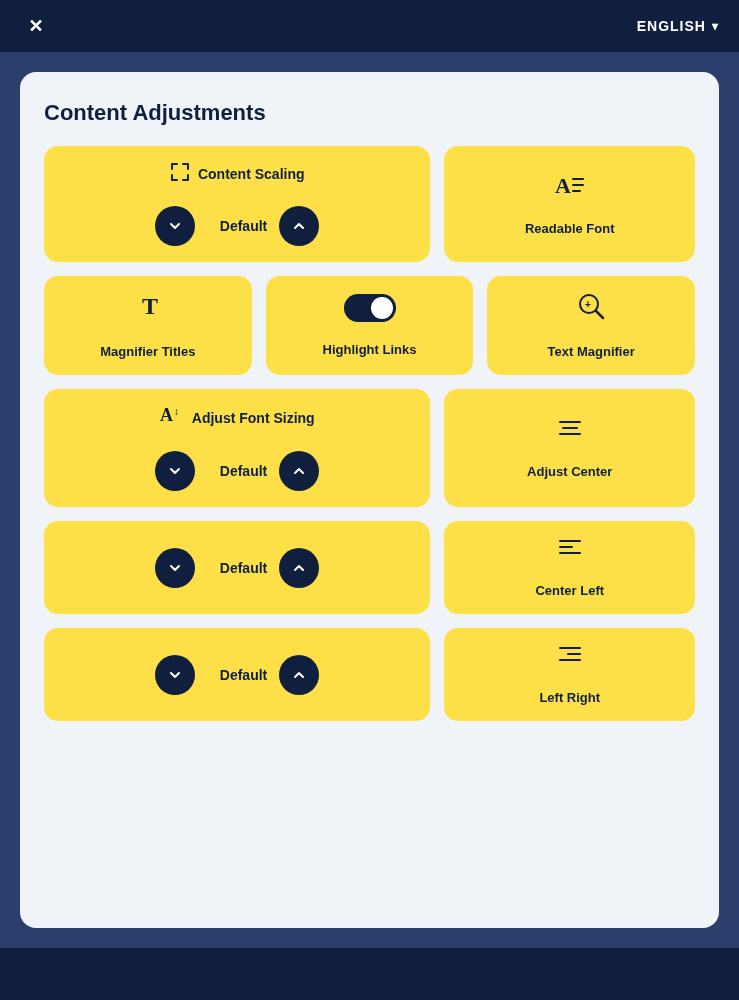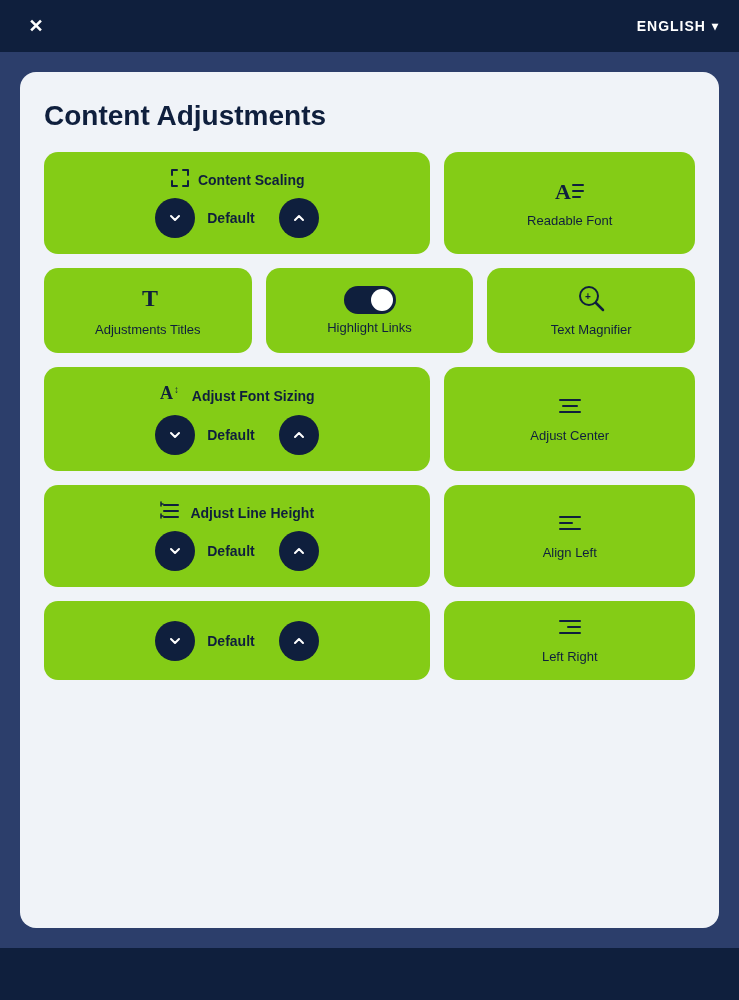--- a/index.html
+++ b/index.html
@@ -51,60 +51,60 @@
 
     .main-panel {
       background: #f0f3f8;
       margin: 20px;
       border-radius: 16px;
       padding: 28px 24px;
       flex: 1;
     }
 
     .panel-title {
-      font-size: 28px;
+      font-size: 22px;
       font-weight: 700;
       color: #0f1f3d;
       margin-bottom: 20px;
     }
 
     .grid {
       display: flex;
       flex-direction: column;
       gap: 14px;
     }
 
     .row {
       display: flex;
       gap: 14px;
     }
 
     .card {
-      background: #84cc16;
+      background: #fde047;
       border-radius: 14px;
       display: flex;
       flex-direction: column;
       align-items: center;
       justify-content: center;
       padding: 16px 12px;
-      gap: 6px;
+      gap: 20px;
       cursor: pointer;
     }
 
     .card-wide {
       flex: 1.6;
     }
 
     .card-narrow {
       flex: 1;
     }
 
     .card-label {
       font-size: 13px;
-      font-weight: 400;
+      font-weight: 700;
       color: #0f1f3d;
       text-align: center;
     }
 
     .card-header {
       display: flex;
       align-items: center;
       gap: 8px;
       color: #0f1f3d;
     }
@@ -135,21 +135,21 @@
       color: white;
       font-size: 16px;
       flex-shrink: 0;
     }
 
     .stepper-value {
       font-size: 14px;
       font-weight: 700;
       color: #0f1f3d;
       min-width: 60px;
-      text-align: left;
+      text-align: right;
     }
 
     
     .toggle-container {
       display: flex;
       align-items: center;
       justify-content: center;
     }
 
     .toggle-track {
@@ -236,21 +236,21 @@
     </div>
 
     <div class="row">
 
       <div class="card" style="flex:1;">
         <span>
           <svg width="24" height="28" viewBox="0 0 24 28" fill="none">
             <text x="6" y="22" font-size="24" font-weight="bold" fill="#0f1f3d" font-family="serif">T</text>
           </svg>
         </span>
-        <span class="card-label">Adjustments Titles</span>
+        <span class="card-label">Magnifier Titles</span>
       </div>
 
       <div class="card" style="flex:1;">
         <div class="toggle-container">
           <div class="toggle-track">
             <div class="toggle-thumb"></div>
           </div>
         </div>
         <span class="card-label">Highlight Links</span>
       </div>
@@ -302,31 +302,20 @@
             <line x1="4" y1="16" x2="24" y2="16" stroke="#0f1f3d" stroke-width="2" stroke-linecap="round"></line>
           </svg>
         </span>
         <span class="card-label">Adjust Center</span>
       </div>
     </div>
 
     <div class="row">
 
       <div class="card card-wide">
-        <div class="card-header">
-          <span>
-            <svg width="22" height="20" viewBox="0 0 22 20" fill="none">
-              <line x1="4" y1="4" x2="18" y2="4" stroke="#0f1f3d" stroke-width="2" stroke-linecap="round"></line>
-              <line x1="4" y1="10" x2="18" y2="10" stroke="#0f1f3d" stroke-width="2" stroke-linecap="round"></line>
-              <line x1="4" y1="16" x2="18" y2="16" stroke="#0f1f3d" stroke-width="2" stroke-linecap="round"></line>
-              <path d="M1 1v4M1 3h2M1 17v-4M1 15h2" stroke="#0f1f3d" stroke-width="1.5" stroke-linecap="round"></path>
-            </svg>
-          </span>
-          <span class="card-header-label">Adjust Line Height</span>
-        </div>
         <div class="stepper-row">
           <div class="stepper-btn">
             <svg width="14" height="14" viewBox="0 0 14 14" fill="none">
                 <path d="M3 5l4 4 4-4" stroke="white" stroke-width="2" stroke-linecap="round" stroke-linejoin="round"></path>
               </svg>
           </div>
           <span class="stepper-value">Default</span>
           <div class="stepper-btn">
             <svg width="14" height="14" viewBox="0 0 14 14" fill="none">
                 <path d="M3 9l4-4 4 4" stroke="white" stroke-width="2" stroke-linecap="round" stroke-linejoin="round"></path>
@@ -336,21 +325,21 @@
       </div>
 
       <div class="card card-narrow">
         <span>
           <svg width="28" height="22" viewBox="0 0 28 22" fill="none">
             <line x1="4" y1="4" x2="24" y2="4" stroke="#0f1f3d" stroke-width="2" stroke-linecap="round"></line>
             <line x1="4" y1="10" x2="16" y2="10" stroke="#0f1f3d" stroke-width="2" stroke-linecap="round"></line>
             <line x1="4" y1="16" x2="24" y2="16" stroke="#0f1f3d" stroke-width="2" stroke-linecap="round"></line>
           </svg>
         </span>
-        <span class="card-label">Align Left</span>
+        <span class="card-label">Center Left</span>
       </div>
     </div>
 
     <div class="row">
 
       <div class="card card-wide">
         <div class="stepper-row">
           <div class="stepper-btn">
             <svg width="14" height="14" viewBox="0 0 14 14" fill="none">
                 <path d="M3 5l4 4 4-4" stroke="white" stroke-width="2" stroke-linecap="round" stroke-linejoin="round"></path>

